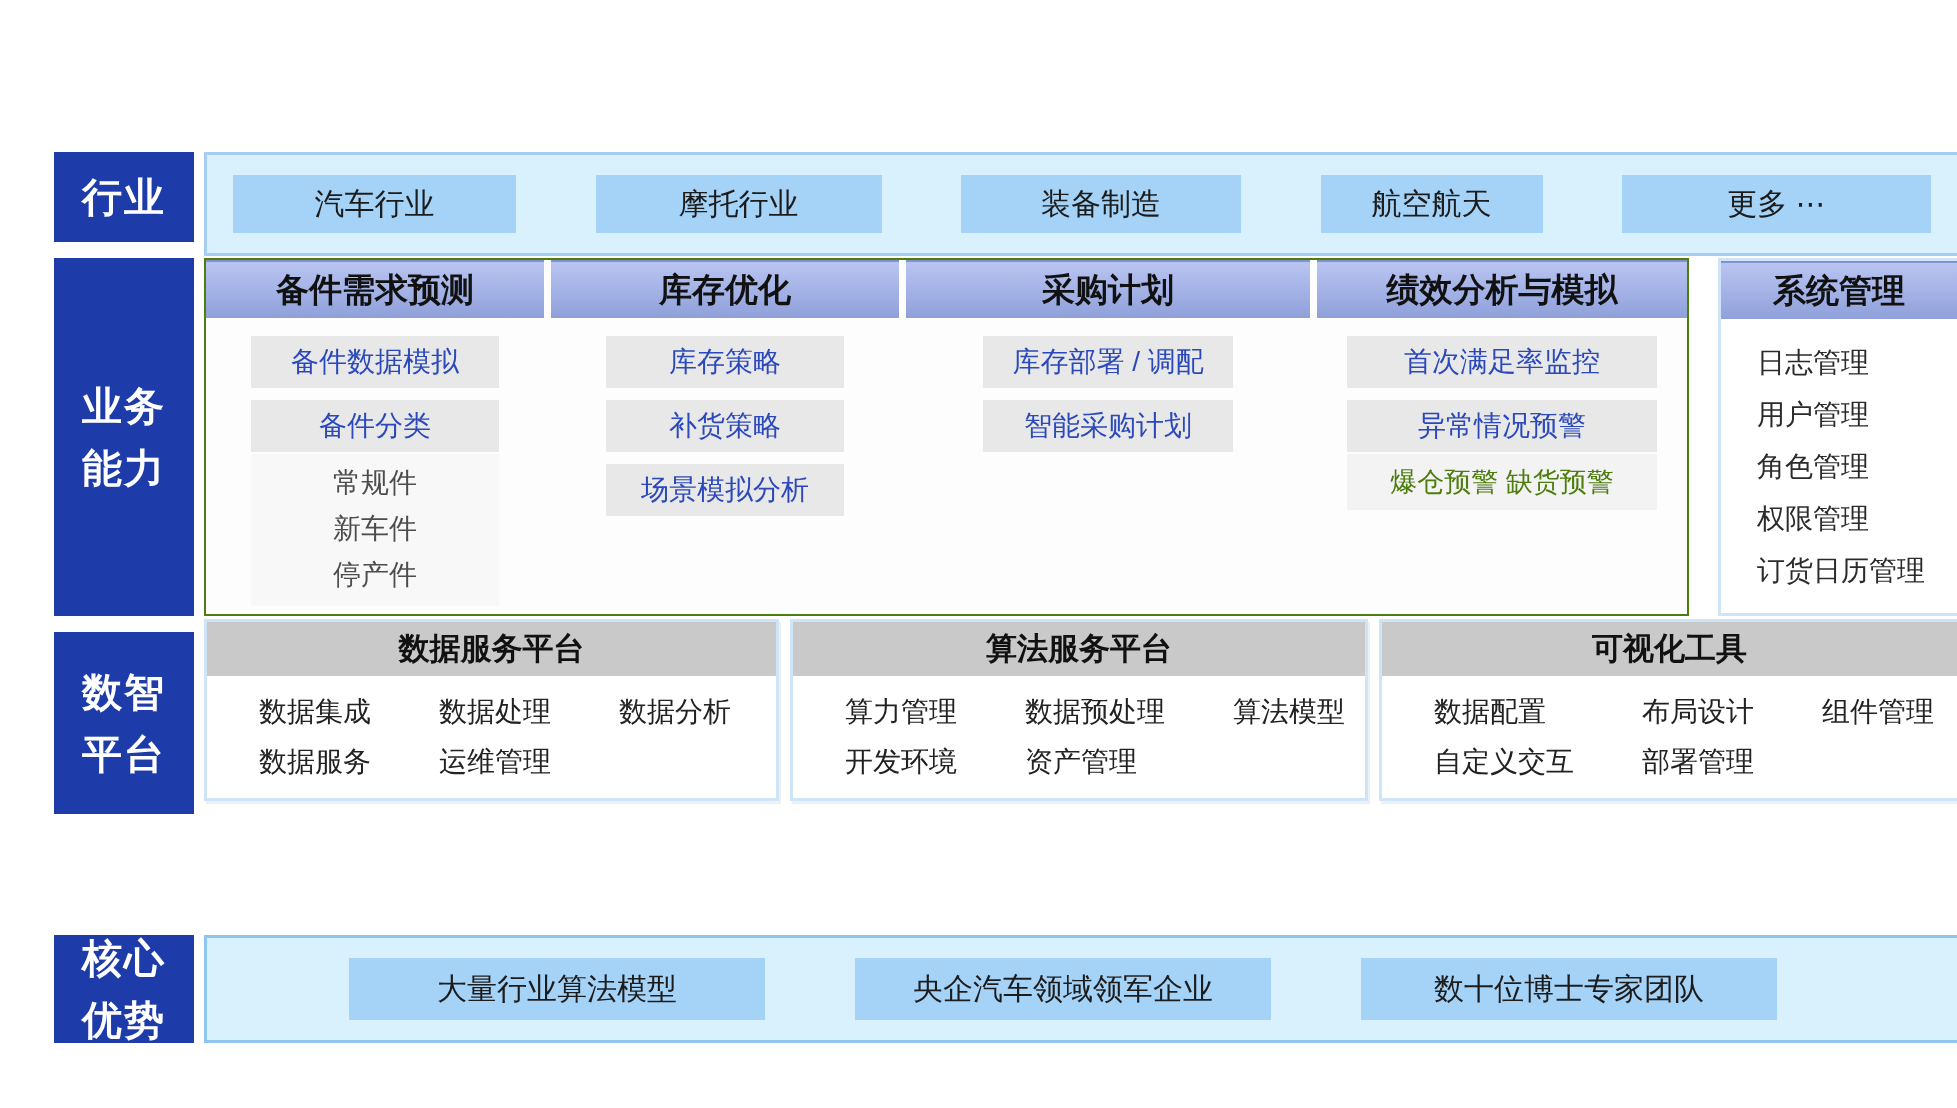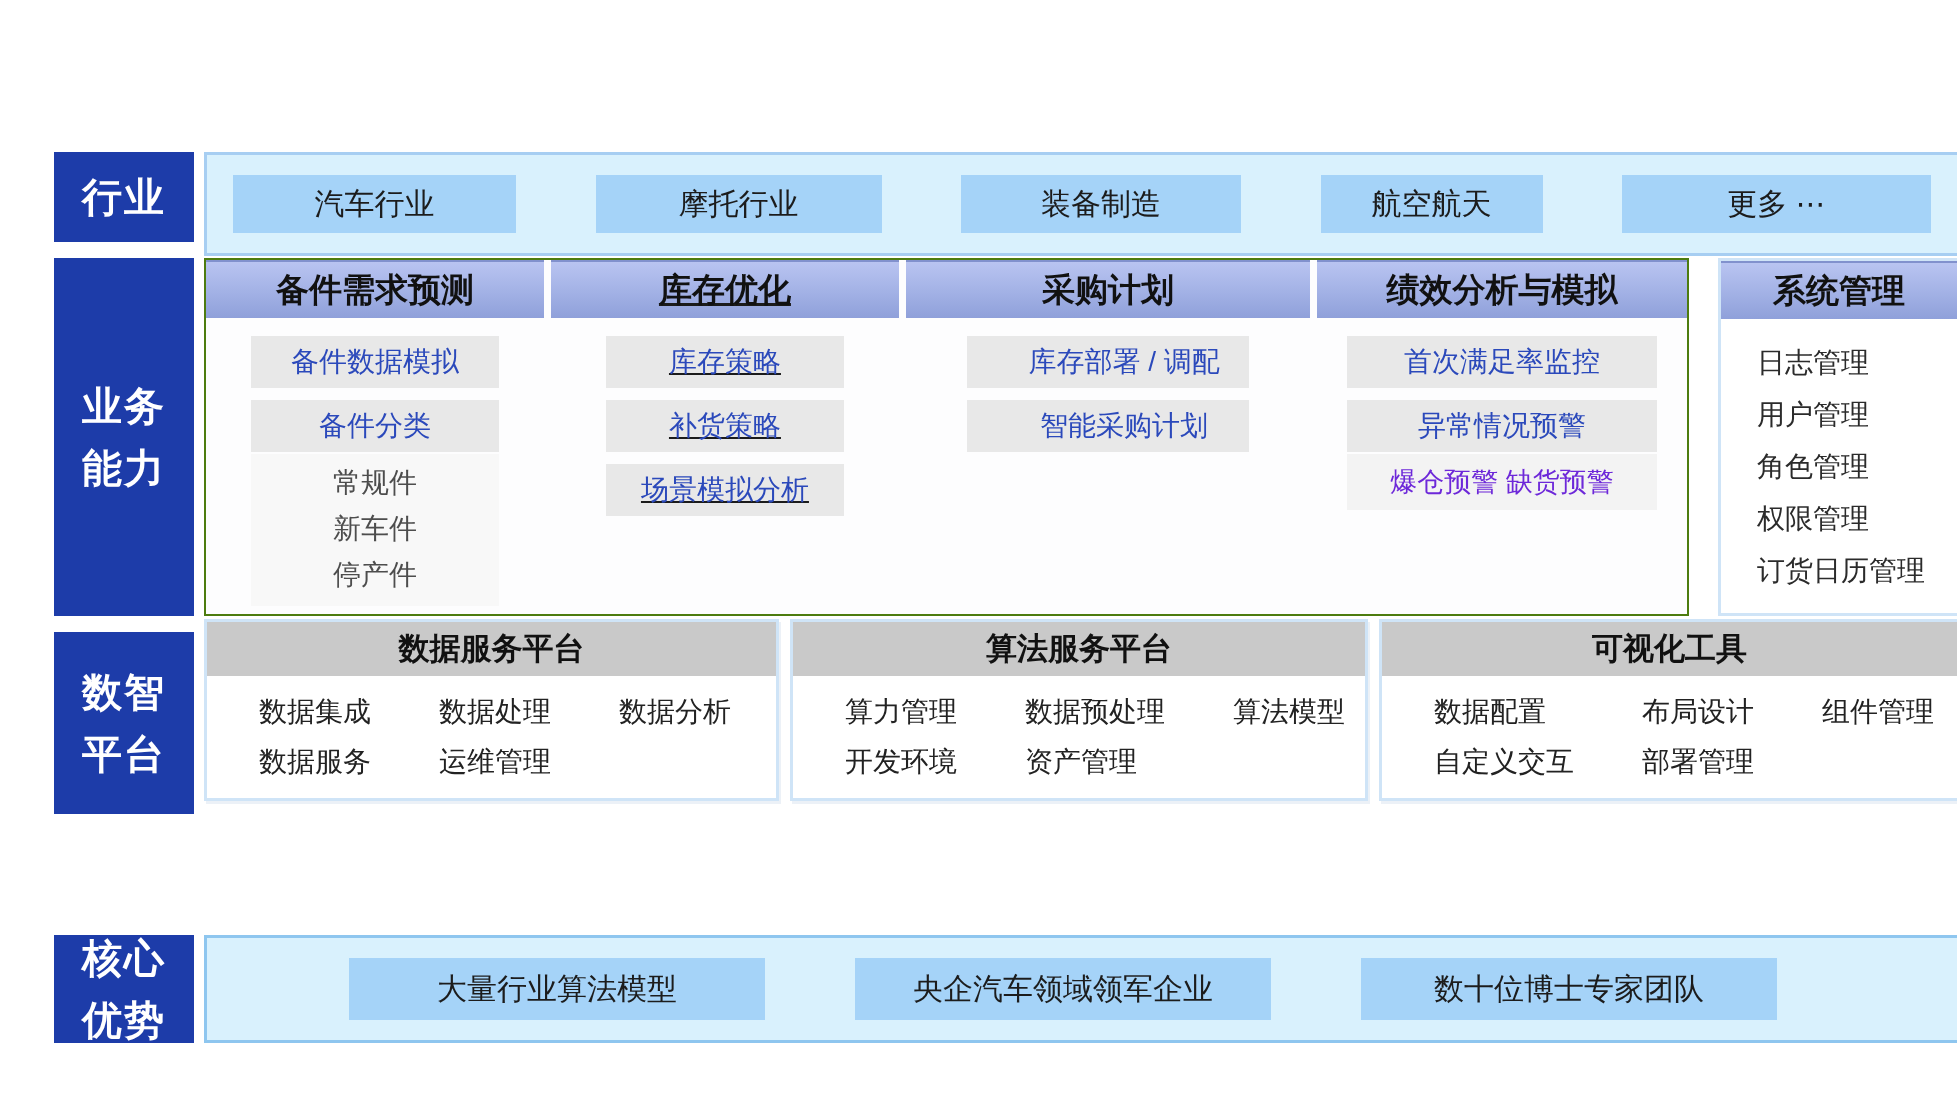--- a/index.html
+++ b/index.html
@@ -29,41 +29,41 @@
   }
   .iw1{width:283px;} .iw2{width:286px;} .iw3{width:280px;} .iw4{width:222px;} .iw5{width:309px;}
 
   
   .cap-container{
     position:absolute;left:192px;top:258px;width:1485px;height:358px;
     background:#fdfdfe;border:2px solid #4d7c0f;box-sizing:border-box;
     display:flex;gap:7px;
   }
   .cap-col{display:flex;flex-direction:column;align-items:center;flex-basis:0;}
-  .cap-col.c1{flex-grow:265;} .cap-col.c2{flex-grow:273;text-decoration:underline;} .cap-col.c3{flex-grow:317;} .cap-col.c4{flex-grow:290;}
+  .cap-col.c1{flex-grow:265;} .cap-col.c2{flex-grow:273;} .cap-col.c3{flex-grow:317;} .cap-col.c4{flex-grow:290;}
   .cap-header{
     width:100%;height:58px;box-sizing:border-box;
     background:linear-gradient(180deg,#b9c4f1 0%,#a2b1e5 55%,#8fa0da 100%);
     border-top:2px solid #8191cd;
     display:flex;align-items:center;justify-content:center;
     font-weight:bold;font-size:33px;color:#111111;
   }
   .chip{
     background:#e8e8e8;color:#2b49bb;font-size:28px;height:52px;
     display:flex;align-items:center;justify-content:center;margin-top:12px;
   }
   .chip.first{margin-top:18px;}
-  .w248{width:248px;text-align:right;} .w238{width:238px;} .w250{width:250px;padding-left:32px;} .w310{width:310px;}
+  .w248{width:248px;text-align:right;} .w238{width:238px;} .w250{width:250px;} .w310{width:310px;}
   .sub-box{
     background:#f8f8f8;width:248px;margin-top:2px;padding:6px 0 8px 0;
     display:flex;flex-direction:column;align-items:center;
   }
   .sub-item{font-size:28px;color:#4d4d4d;line-height:46px;}
   .muted-chip{
-    background:#f3f3f3;color:#6d28d9;font-size:27px;height:56px;width:310px;margin-top:2px;
+    background:#f3f3f3;color:#4d7c0f;font-size:27px;height:56px;width:310px;margin-top:2px;
     display:flex;align-items:center;justify-content:center;
   }
 
   
   .system-card{
     position:absolute;left:1706px;top:258px;width:242px;height:358px;
     background:#ffffff;border:3px solid #cfe4f7;box-sizing:border-box;
     display:flex;flex-direction:column;
   }
   .system-body{padding:18px 0 0 36px;display:flex;flex-direction:column;}

